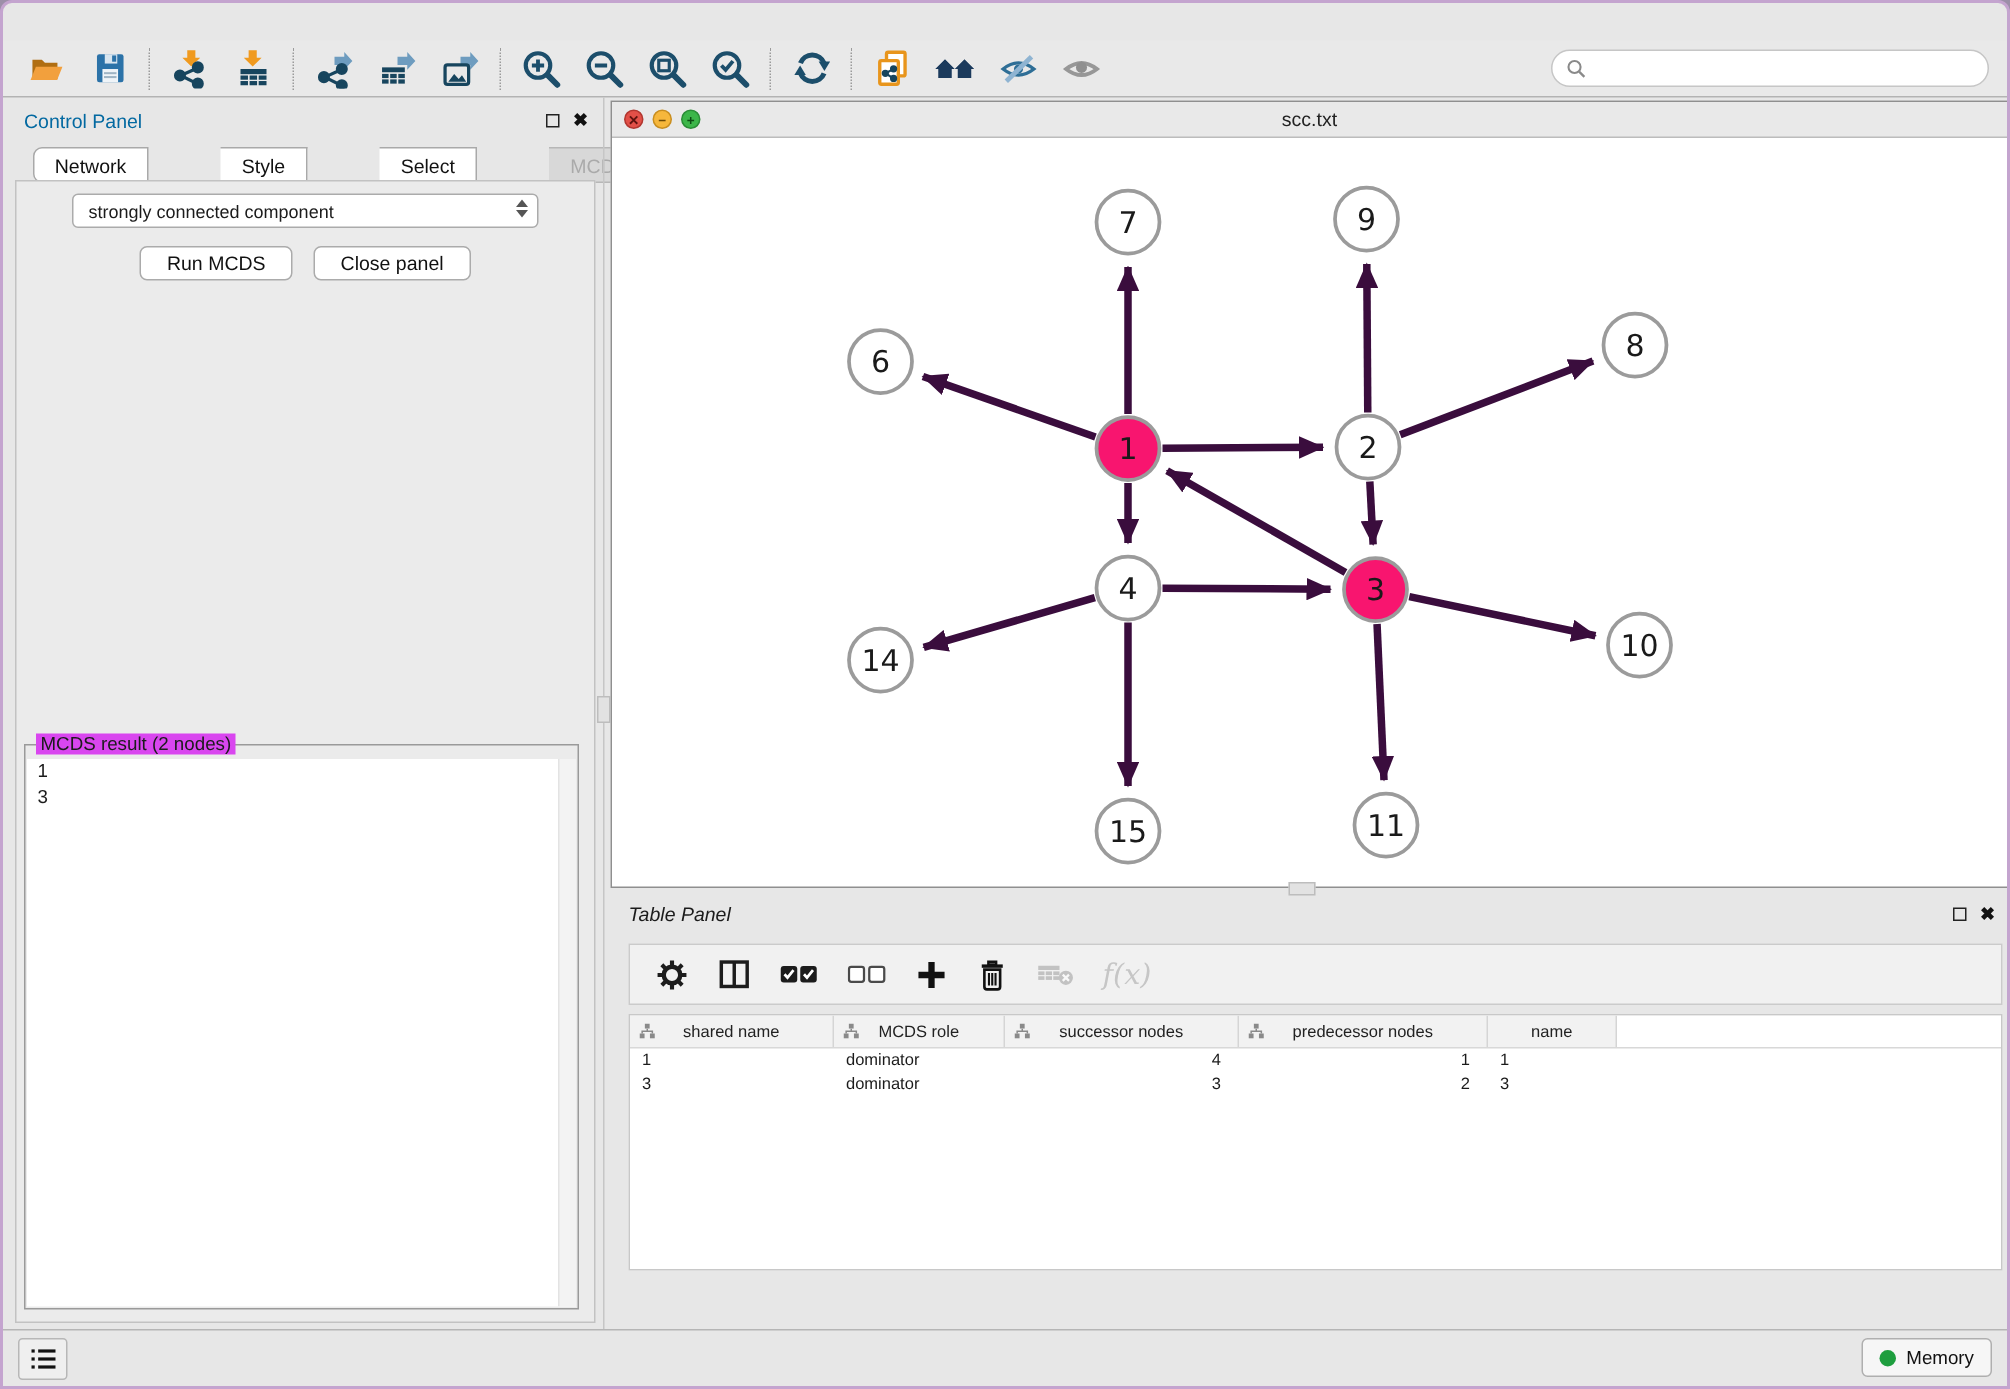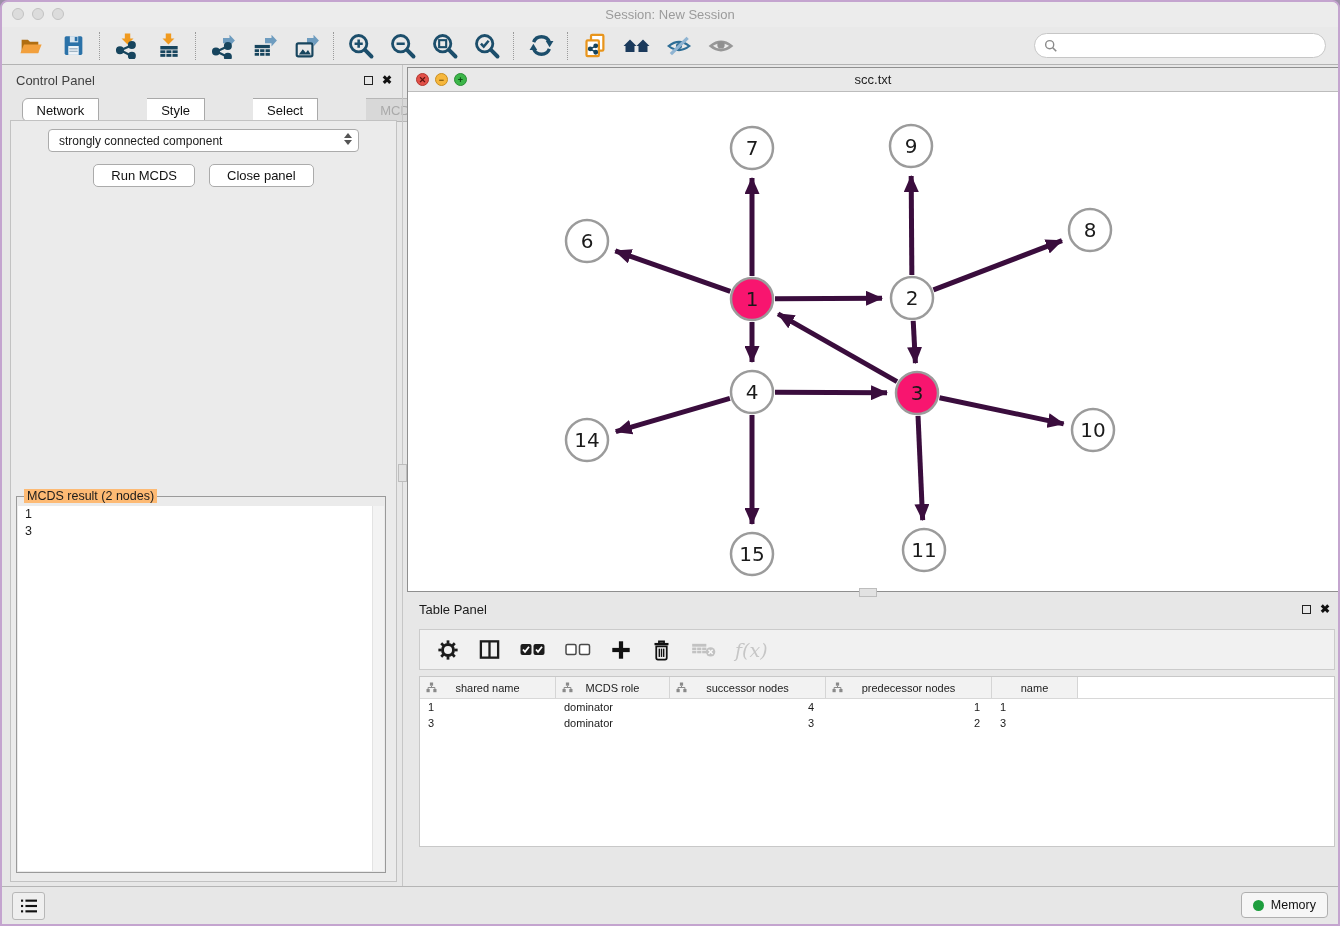--- a/index.html
+++ b/index.html
@@ -14,21 +14,21 @@
   .traffic span{width:12px;height:12px;border-radius:50%;background:#DCDCDC;border:1px solid #C2C2C2;box-sizing:border-box;}
   
   .toolbar{position:absolute;top:25px;left:0;right:0;height:37px;background:#E9E9E9;
     border-bottom:1px solid #B3B3B3;display:flex;align-items:center;padding-left:8px;}
   .tb{width:42px;height:32px;border:none;background:none;display:flex;align-items:center;justify-content:center;padding:0;cursor:pointer;}
   .sep{width:1px;height:28px;border-left:1px dotted #9B9B9B;margin:0 5px;}
   .search{position:absolute;right:12px;top:6px;width:292px;height:25px;background:#fff;
     border:1px solid #C6C6C6;border-radius:13px;display:flex;align-items:center;padding:0 9px;box-sizing:border-box;gap:5px;}
   .search input{border:none;outline:none;flex:1;font-size:13px;background:transparent;font-family:inherit;}
   
-  .cp-header{position:absolute;left:14px;top:71px;font-size:13px;color:#404040;}
+  .cp-header{position:absolute;left:14px;top:71px;font-size:13px;color:#0369a1;}
   .panel-btns{position:absolute;display:flex;gap:9px;align-items:center;}
   .float-glyph{width:9px;height:9px;border:1.5px solid #222;display:inline-block;box-sizing:border-box;}
   .close-glyph{font-size:12px;font-weight:bold;color:#111;line-height:10px;}
   .tabgroup{display:flex;}
   .tab{background:#fff;border:1px solid #A9A9A9;border-left:none;padding:0 14px;font-size:13px;
     height:22px;display:flex;align-items:center;color:#111;cursor:pointer;margin-left:48px;}
   .tab:first-child{border-left:1px solid #A9A9A9;border-radius:6px 0 0 6px;}
   .tab:last-child{border-radius:0 6px 6px 0;}
   .tab.selected{background:#D8D8D8;color:#AAAAAA;border-color:#B7B7B7;}
   .cp-tabs{position:absolute;left:8px;top:96px;width:387px;display:flex;justify-content:center;}
@@ -39,21 +39,21 @@
     border-radius:4px;display:flex;align-items:center;padding-left:10px;box-sizing:border-box;font-size:12px;cursor:pointer;}
   .stepper{position:absolute;right:6px;top:3px;display:flex;flex-direction:column;gap:2px;}
   .stepper i{width:0;height:0;border-left:4px solid transparent;border-right:4px solid transparent;}
   .stepper .up{border-bottom:5px solid #555;}
   .stepper .down{border-top:5px solid #555;}
   .cp-buttons{display:flex;justify-content:center;gap:14px;margin-top:12px;}
   .btn{height:23px;padding:0 17px;background:#fff;border:1px solid #ABABAB;border-radius:5px;font-size:13px;
     font-family:inherit;cursor:pointer;color:#111;}
   .result-fieldset{position:absolute;left:14px;top:494px;width:370px;height:377px;border:1px solid #9A9A9A;
     background:#EBEBEB;box-sizing:border-box;}
-  .result-legend{position:absolute;top:-8px;left:7px;background:#fdba74;padding:0 3px;font-size:12.5px;}
+  .result-legend{position:absolute;top:-8px;left:7px;background:#d946ef;padding:0 3px;font-size:12.5px;}
   .result-body{position:absolute;top:9px;left:1px;right:1px;bottom:1px;background:#fff;overflow:hidden;}
   .result-line{font-size:12.5px;line-height:17px;padding-left:7px;}
   .result-scroll{position:absolute;top:0;right:0;bottom:0;width:11px;background:#F3F3F3;border-left:1px solid #E3E3E3;}
   
   .vsplit{position:absolute;left:400px;top:63px;width:1px;height:826px;background:#C6C6C6;}
   .vhandle{position:absolute;left:396px;top:462px;width:9px;height:18px;background:#E2E2E2;border:1px solid #BDBDBD;box-sizing:border-box;}
   .hhandle{position:absolute;left:857px;top:586px;width:18px;height:9px;background:#E2E2E2;border:1px solid #BDBDBD;box-sizing:border-box;}
   
   .netwin{position:absolute;left:405px;top:65px;width:932px;height:525px;background:#fff;
     border:1px solid #8F8F8F;box-sizing:border-box;}
@@ -61,21 +61,21 @@
     align-items:center;justify-content:center;position:relative;}
   .netwin-title{font-size:13px;color:#222;}
   .traffic2{position:absolute;left:8px;top:5px;display:flex;gap:6px;}
   .traffic2 span{width:13px;height:13px;border-radius:50%;display:flex;align-items:center;justify-content:center;
     font-size:9px;font-weight:bold;box-sizing:border-box;cursor:pointer;}
   .tl-red{background:#E25048;border:1px solid #B23730;color:#5d120e;}
   .tl-yellow{background:#F6B73C;border:1px solid #C98E1F;color:#6e4a06;}
   .tl-green{background:#3CB649;border:1px solid #2A8D36;color:#0d4d14;}
   .net-canvas{position:absolute;top:23px;left:0;right:0;bottom:0;}
   
-  .tp-header{position:absolute;left:417px;top:600px;font-size:13px;}
+  .tp-header{position:absolute;left:417px;top:600px;font-size:13px;font-style:italic;}
   .tp-toolbar{position:absolute;left:417px;top:627px;width:916px;height:41px;background:#F1F1F1;
     border:1px solid #CBCBCB;box-sizing:border-box;display:flex;align-items:center;gap:19px;padding-left:17px;}
   .tpi{display:flex;align-items:center;justify-content:center;cursor:pointer;border:none;background:none;padding:0;}
   .tpi.disabled{opacity:.55;cursor:default;}
   .fx{font-family:"DejaVu Serif",serif;font-style:italic;font-size:19px;color:#A3A3A3;}
   .table-box{position:absolute;left:417px;top:674px;width:916px;height:171px;background:#fff;
     border:1px solid #C8C8C8;box-sizing:border-box;overflow:hidden;}
   .thead{display:flex;height:21px;border-bottom:1px solid #D8D8D8;}
   .th{background:#F2F2F2;border-right:1px solid #D5D5D5;display:flex;align-items:center;justify-content:center;
     gap:5px;font-size:11px;color:#222;box-sizing:border-box;position:relative;cursor:pointer;}
@@ -89,28 +89,20 @@
     border-radius:3px;display:flex;align-items:center;justify-content:center;cursor:pointer;}
   .mem-btn{position:absolute;right:10px;top:5px;height:26px;padding:0 11px;background:#F6F6F6;border:1px solid #AFAFAF;
     border-radius:4px;display:flex;align-items:center;gap:7px;font-size:12.5px;font-family:inherit;cursor:pointer;color:#111;}
   .mem-dot{width:11px;height:11px;border-radius:50%;background:#1E9E3E;}
 </style>
 </head>
 <body>
 
 <div class="app">
 
-  <div class="titlebar">
-    <div class="traffic">
-      <span></span>
-      <span></span>
-      <span></span>
-    </div>
-    <div class="title">Session: New Session</div>
-  </div>
 
   <div class="toolbar">
     <button class="tb">
       <svg width="26" height="25" viewBox="0 0 24 24">
         <path d="M3,19 V6.5 h6 l2,2 h8 V19 z" fill="#B06E12"></path>
         <path d="M1.8,19.5 L5.2,11 h17 l-3.4,8.5 z" fill="#F2A03D"></path>
       </svg>
     </button>
     <button class="tb">
       <svg width="25" height="25" viewBox="0 0 24 24">

